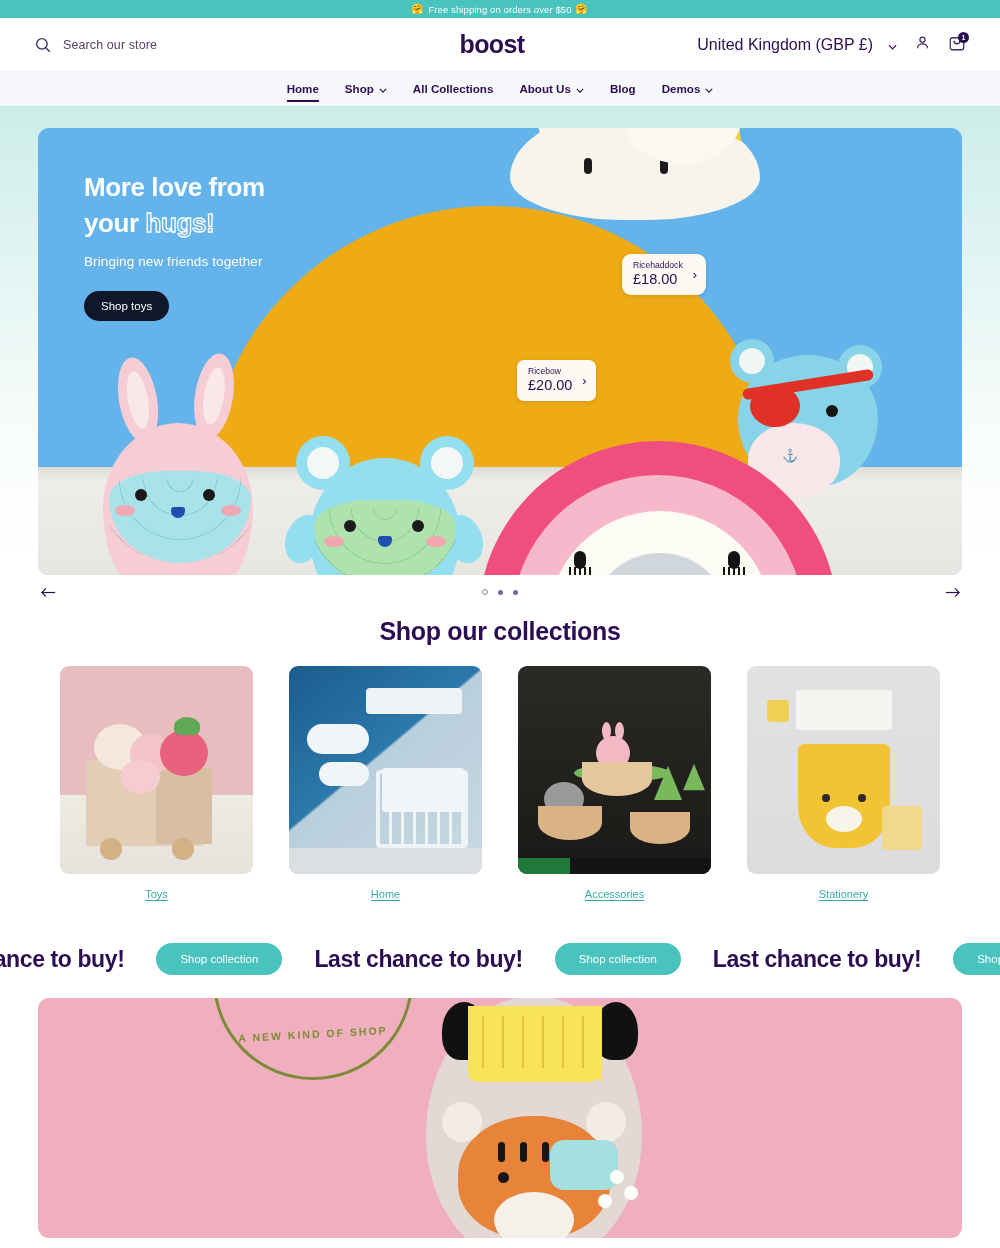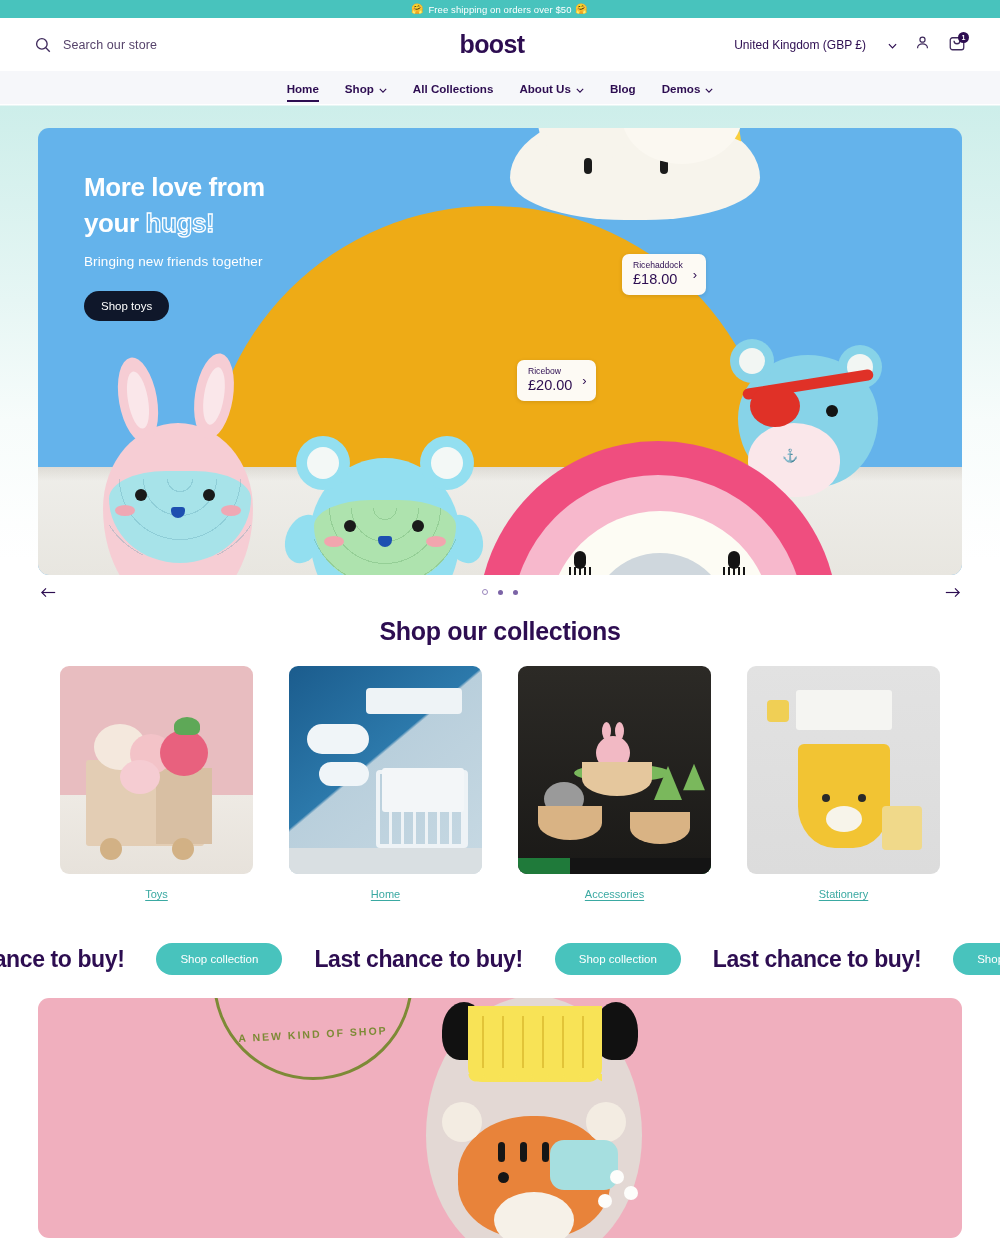--- a/index.html
+++ b/index.html
@@ -61,22 +61,22 @@
     margin-left: auto;
     display: flex;
     align-items: center;
     gap: 17px;
     position: relative;
     z-index: 2;
   }
   .locale {
     display: flex;
     align-items: center;
-    gap: 22px;
-    font-size: 12px;
+    gap: 15px;
+    font-size: 16px;
     color: #2d0d51;
     cursor: pointer;
   }
   .chev { display: block; }
   .icon-btn { cursor: pointer; display: flex; align-items: center; position: relative; }
   .cart-badge {
     position: absolute;
     top: -2px; right: -3px;
     width: 11px; height: 11px;
     border-radius: 50%;
@@ -276,21 +276,21 @@
     padding: 6px 9px 7px 11px;
     display: flex;
     align-items: center;
     gap: 10px;
     cursor: pointer;
     box-shadow: 0 1px 4px rgba(0,0,0,.12);
   }
   .hotspot .ht-title { font-size: 8.6px; color: #2d0d51; line-height: 1.25; }
   .hotspot .ht-price { font-size: 14.5px; color: #2d0d51; line-height: 1.2; }
   .hotspot .ht-arrow { font-size: 13px; color: #2d0d51; font-weight: 300; }
-  .hs-1 { left: 584px; top: 126px; }
+  .hs-1 { left: 584px; top: 126px; border-radius: 9px; }
   .hs-2 { left: 479px; top: 232px; }
 
   
   .carousel-bar {
     position: relative;
     height: 34px;
     margin: 0 38px;
     display: flex;
     align-items: center;
     justify-content: center;

